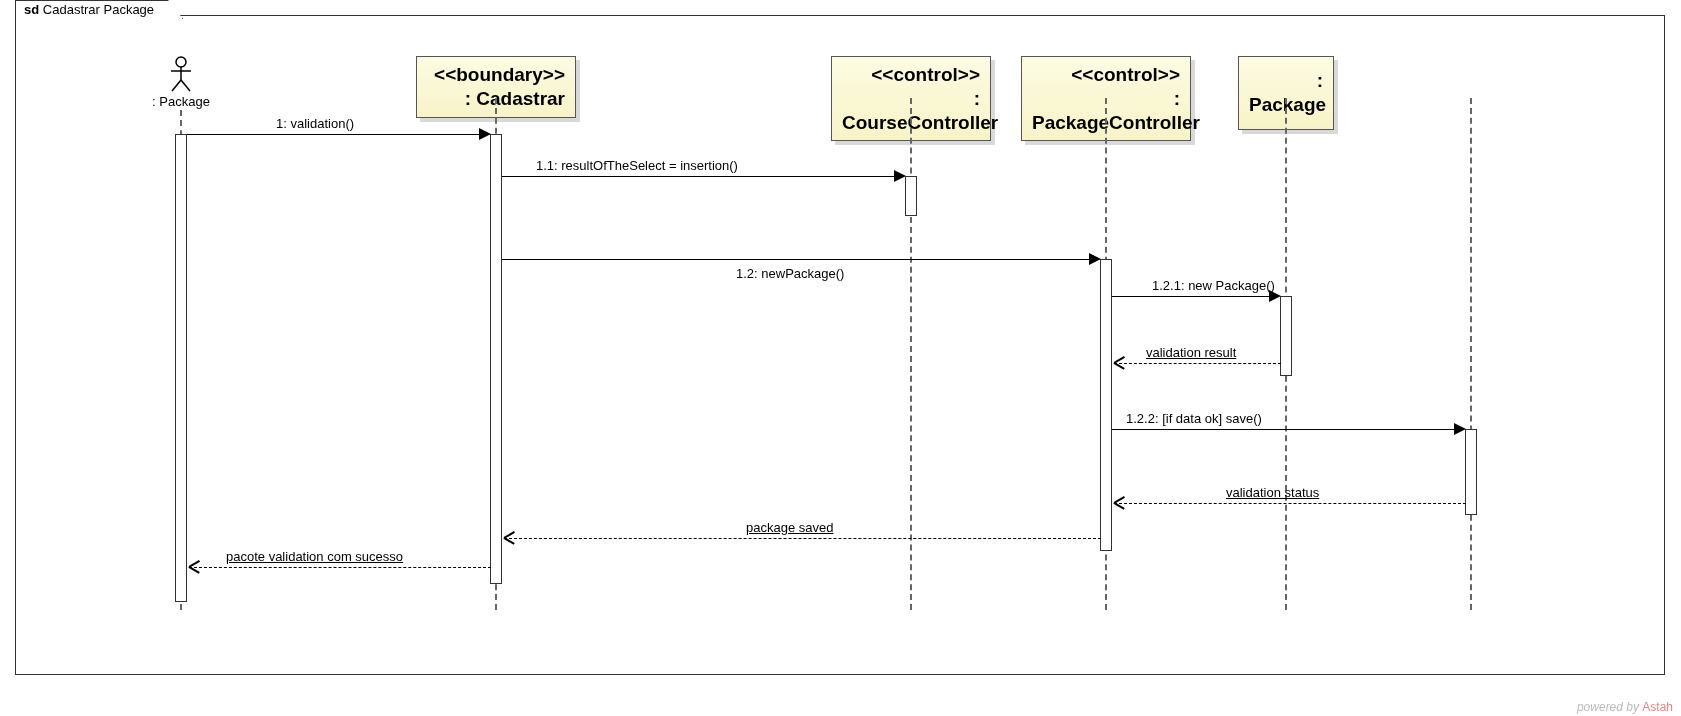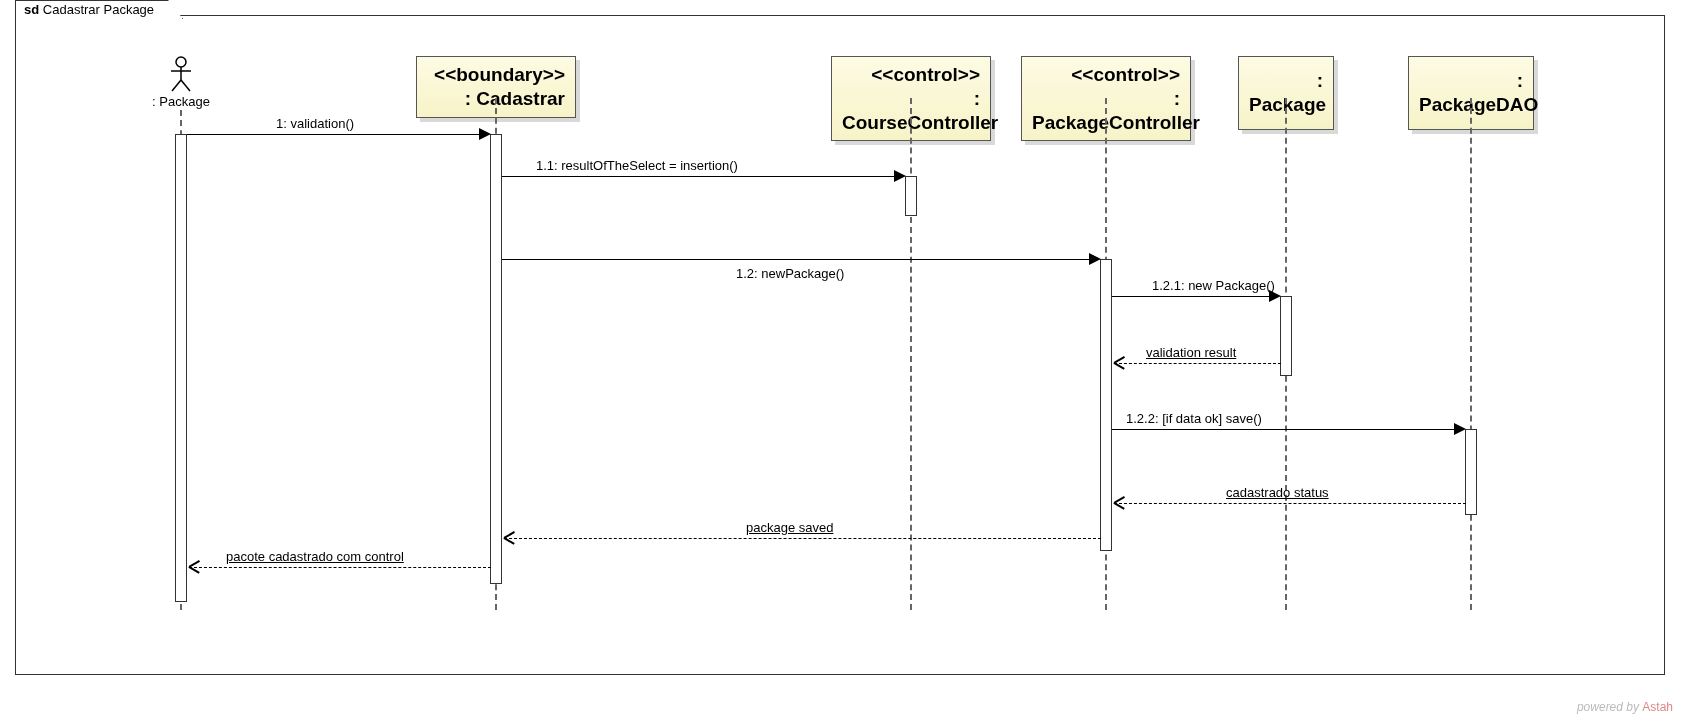--- a/index.html
+++ b/index.html
@@ -160,23 +160,20 @@
       <div>&lt;&lt;control&gt;&gt;</div>
       <div>: PackageController</div>
     </div>
     <div class="lifeline" style="left:1089px; top:82px; height:512px;"></div>
 
     <div class="head-box" style="left:1222px; top:40px; width:96px; padding:12px 10px;">
       <div>: Package</div>
     </div>
     <div class="lifeline" style="left:1269px; top:82px; height:512px;"></div>
 
-    <div class="head-box" style="left:1392px; top:40px; width:126px; padding:12px 10px;">
-      <div>: PackageDAO</div>
-    </div>
     <div class="lifeline" style="left:1454px; top:82px; height:512px;"></div>
 
     <div class="activation" style="left:159px; top:118px; height:468px;"></div>
     <div class="activation" style="left:474px; top:118px; height:450px;"></div>
     <div class="activation" style="left:889px; top:160px; height:40px;"></div>
     <div class="activation" style="left:1084px; top:243px; height:292px;"></div>
     <div class="activation" style="left:1264px; top:280px; height:80px;"></div>
     <div class="activation" style="left:1449px; top:413px; height:86px;"></div>
 
     <div class="msg-line" style="left:171px; top:118px; width:294px;"></div>
@@ -198,28 +195,28 @@
     <div class="msg-line dashed" style="left:1098px; top:347px; width:167px;"></div>
     <div class="arrow-open left" style="left:1098px; top:341px;"></div>
     <div class="msg-label under" style="left:1130px; top:329px;">validation result</div>
 
     <div class="msg-line" style="left:1096px; top:413px; width:344px;"></div>
     <div class="arrow-closed right" style="left:1438px; top:407px;"></div>
     <div class="msg-label" style="left:1110px; top:395px;text-align:center;">1.2.2: [if data ok] save()</div>
 
     <div class="msg-line dashed" style="left:1098px; top:487px; width:352px;"></div>
     <div class="arrow-open left" style="left:1098px; top:481px;"></div>
-    <div class="msg-label under" style="left:1210px; top:469px;">cadastrado status</div>
+    <div class="msg-label under" style="left:1210px; top:469px;">validation status</div>
 
     <div class="msg-line dashed" style="left:488px; top:522px; width:597px;"></div>
     <div class="arrow-open left" style="left:488px; top:516px;"></div>
     <div class="msg-label under" style="left:730px; top:504px;text-align:center;">package saved</div>
 
     <div class="msg-line dashed" style="left:173px; top:551px; width:302px;"></div>
     <div class="arrow-open left" style="left:173px; top:545px;"></div>
-    <div class="msg-label under" style="left:210px; top:533px;">pacote cadastrado com control</div>
+    <div class="msg-label under" style="left:210px; top:533px;">pacote validation com sucesso</div>
 
   </div>
 
   <div class="watermark">
     <span>powered by </span><span class="ast">Astah</span>
   </div>
 </div>
 
 </body></html>

